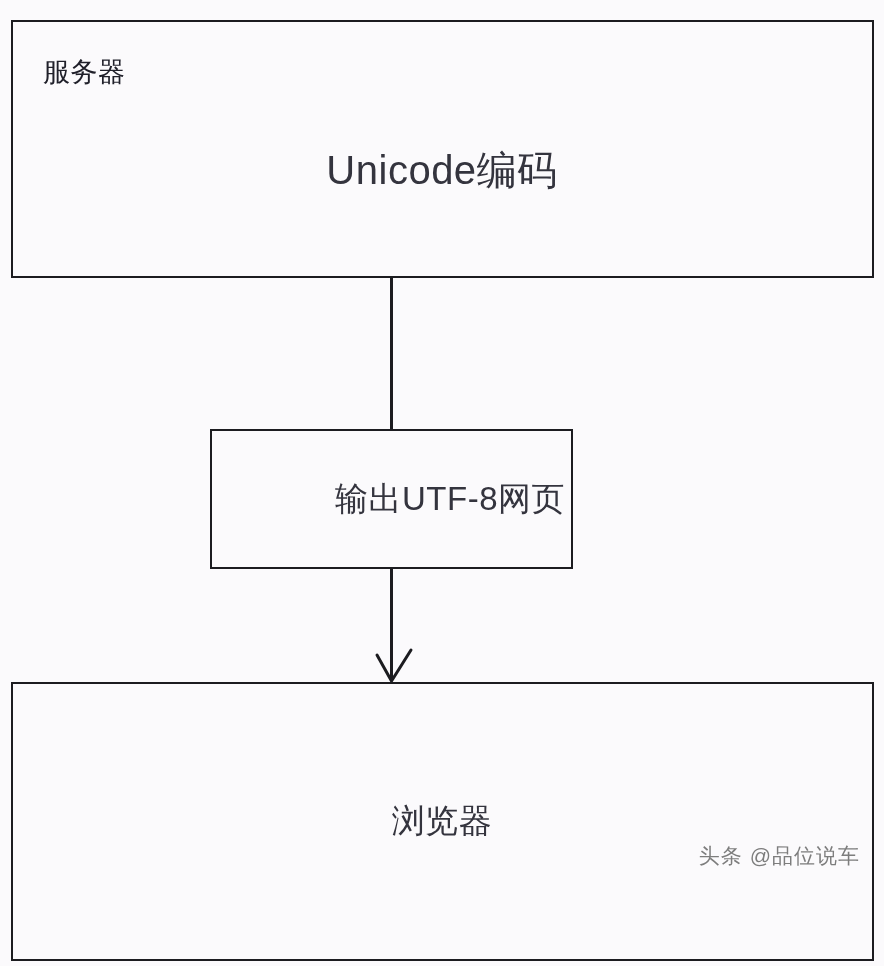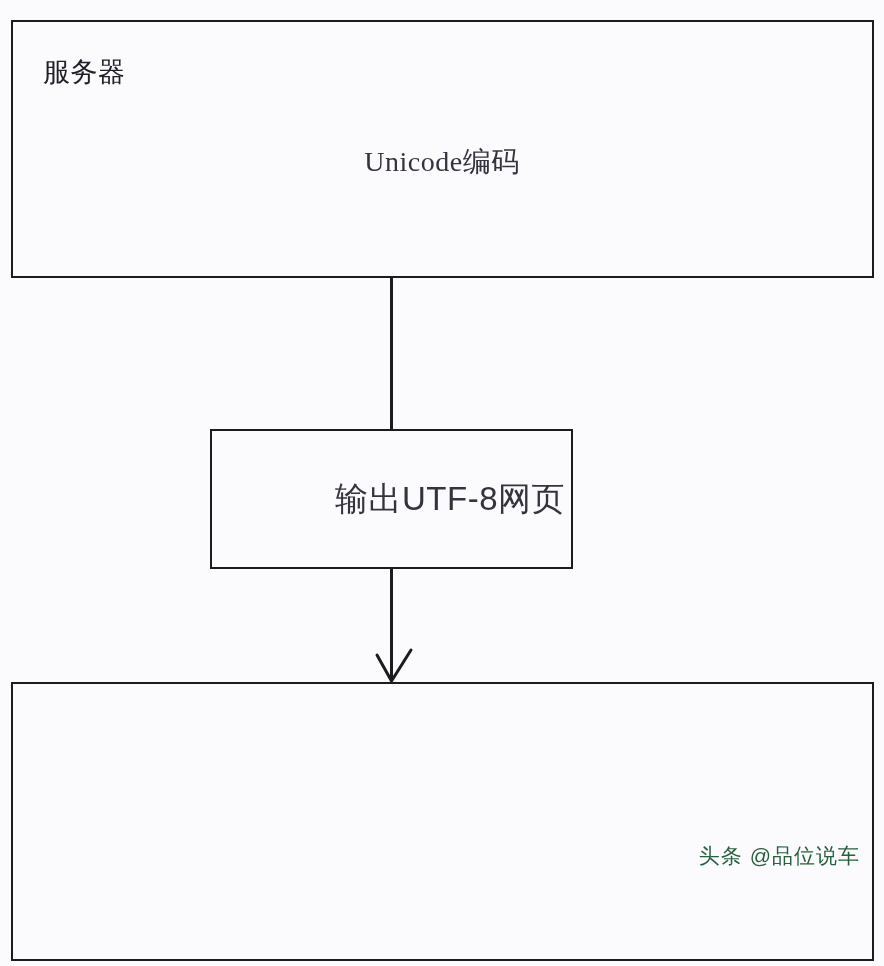--- a/index.html
+++ b/index.html
@@ -66,23 +66,22 @@
     position: absolute;
     left: 0;
     right: 0;
     text-align: center;
     color: #34343e;
     white-space: nowrap;
   }
 
   #server-center-label {
     top: 143px;
-    font-size: 28px;
+    font-size: 40px;
     letter-spacing: 0.5px;
-    font-family: Liberation Serif, serif;
   }
 
   #output-center-label {
     top: 477px;
     font-size: 33px;
     letter-spacing: 0.5px;
     padding-left: 16px;
   }
 
   #browser-center-label {
@@ -100,40 +99,41 @@
     height: 966px;
     pointer-events: none;
   }
 
   
   #watermark {
     position: absolute;
     right: 24px;
     bottom: 16px;
     font-size: 21px;
-    color: #14532d;
+    color: #737373;
     letter-spacing: 1px;
     white-space: nowrap;
     opacity: 0.92;
   }
 </style>
 </head>
 <body>
 
 <div id="diagram-root">
 
   <div class="node-box" id="server-box">
     <div class="corner-label">服务器</div>
   </div>
   <div class="center-label" id="server-center-label">Unicode编码</div>
 
   <div class="node-box" id="output-box"></div>
   <div class="center-label" id="output-center-label">输出UTF-8网页</div>
 
   <div class="node-box" id="browser-box"></div>
+  <div class="center-label" id="browser-center-label">浏览器</div>
 
   <svg class="connector-svg" viewBox="0 0 884 966">
 
     <line x1="391.5" y1="278" x2="391.5" y2="429" stroke="#1c1c20" stroke-width="3"></line>
 
     <line x1="391.5" y1="569" x2="391.5" y2="681" stroke="#1c1c20" stroke-width="3"></line>
 
     <path d="M 377 655 L 391.5 681 L 411 650" fill="none" stroke="#1c1c20" stroke-width="3" stroke-linecap="round" stroke-linejoin="miter"></path>
   </svg>
 

